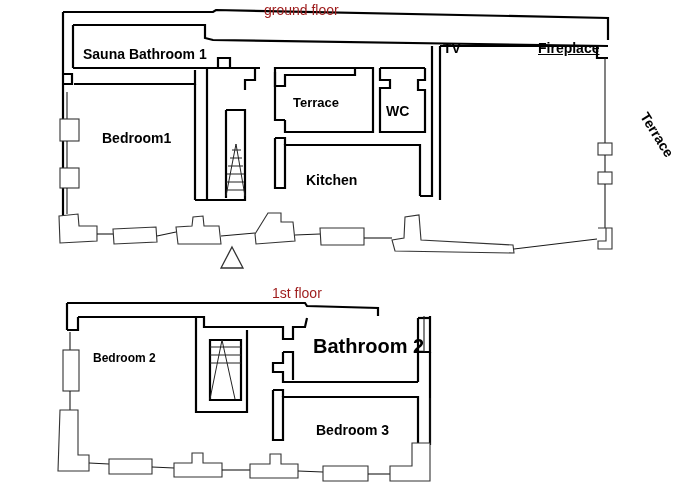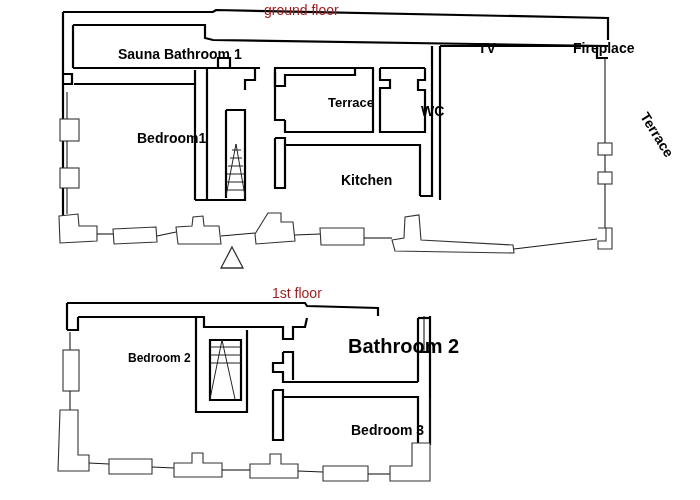--- a/index.html
+++ b/index.html
@@ -57,21 +57,20 @@
     stroke: #333333;
     stroke-width: 1.3;
   }
   .room-label {
     position: absolute;
     font-family: "Liberation Sans", sans-serif;
     font-weight: bold;
     color: #000000;
     white-space: nowrap;
     line-height: 1;
-    margin-left: 35px;
   }
   .floor-title {
     position: absolute;
     font-family: "Liberation Sans", sans-serif;
     font-weight: normal;
     color: #9e1b1b;
     white-space: nowrap;
     line-height: 1;
   }
   .rot-label {
@@ -233,21 +232,21 @@
   <div class="room-label" style="left:102px; top:131px; font-size:14px;">Bedroom1</div>
 
   <div class="room-label" style="left:293px; top:96px; font-size:13px;">Terrace</div>
 
   <div class="room-label" style="left:386px; top:104px; font-size:14px;">WC</div>
 
   <div class="room-label" style="left:306px; top:173px; font-size:14px;">Kitchen</div>
 
   <div class="room-label" style="left:443px; top:41px; font-size:14px;">TV</div>
 
-  <div class="room-label" style="left:538px; top:41px; font-size:14px;">Fireplace</div>
+  <div class="room-label" style="left:538px; top:41px; font-size:14px;text-decoration:underline;">Fireplace</div>
 
 
   <div class="rot-label" style="left:650px; top:110px; font-size:14px;">Terrace</div>
 
   <div class="floor-title" style="left:272px; top:286px; font-size:14px;text-align:center;">1st floor</div>
 
   <div class="room-label" style="left:93px; top:352px; font-size:12px;">Bedroom 2</div>
 
   <div class="room-label" style="left:313px; top:336px; font-size:20px;">Bathroom 2</div>
 

